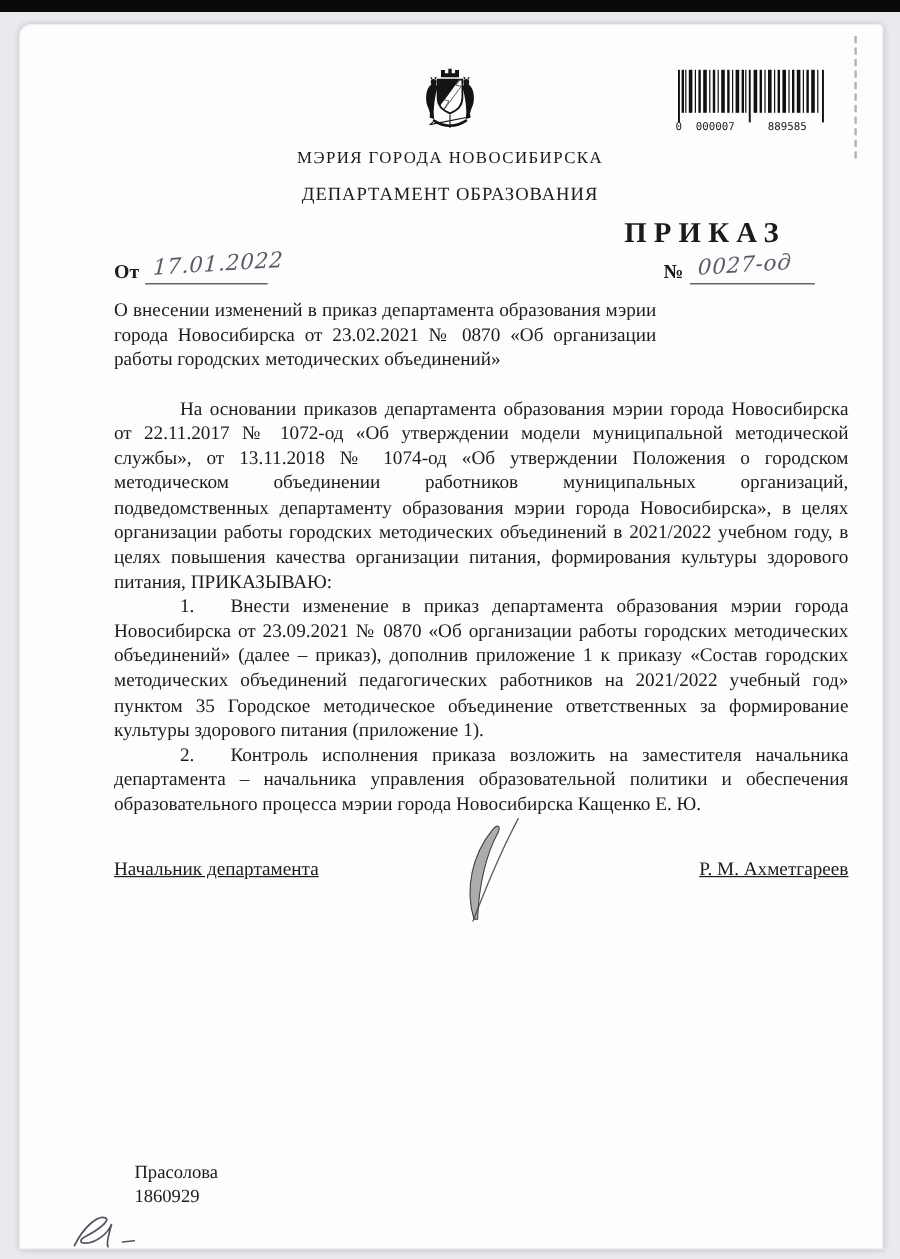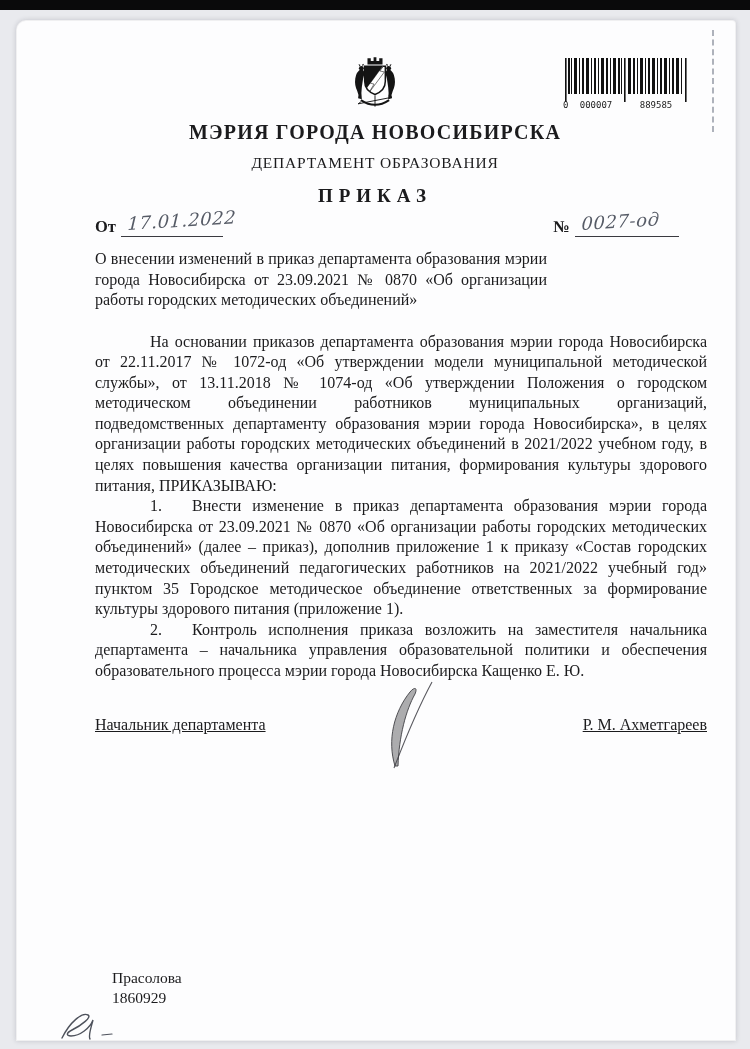--- a/index.html
+++ b/index.html
@@ -25,23 +25,23 @@
   }
   .dash-line {
     position:absolute; left:696px; top:10px;
     height:102px; width:0;
     border-left:2px dashed #aeb2bb;
   }
   .content { position:absolute; left:79px; top:0; width:612px; }
   .head-col { width:560px; text-align:center; }
   .coat { display:block; margin:35px auto 0; width:54px; height:62px; }
   .barcode { position:absolute; left:547px; top:38px; width:125px; height:52px; }
-  .org-title   { margin:5px 0 0;  font-size:20px;   font-weight:bold;   letter-spacing:1.2px; line-height:21px; }
+  .org-title   { margin:5px 0 0;  font-size:14px;   font-weight:normal;   letter-spacing:1.2px; line-height:21px; }
   .org-subtitle{ margin:10px 0 12px; font-size:15.5px; font-weight:normal; letter-spacing:0.8px; line-height:19px; }
-  .doc-type    { margin:8px 0 0;  font-size:19px;   font-weight:bold;   letter-spacing:6px;   line-height:23px; }
+  .doc-type    { margin:8px 0 0;  font-size:24px;   font-weight:bold;   letter-spacing:6px;   line-height:23px;text-align:right; }
   .fields { position:relative; height:30px; margin-top:2px; width:612px; font-size:16.5px; }
   .field { position:absolute; bottom:2px; }
   .field-date { left:0; }
   .field-num  { left:458px; }
   .field-label { font-weight:bold;margin-top:40px; }
   .blank {
     display:inline-block; position:relative;
     border-bottom:1.4px solid #3a3a40;
     height:20px; vertical-align:bottom;
   }
@@ -173,21 +173,21 @@
 
     <div class="fields">
       <div class="field field-date">
         <span class="field-label">От</span><span class="blank blank-date"><span class="hand">17.01.2022</span></span>
       </div>
       <div class="field field-num">
         <span class="field-label">№</span><span class="blank blank-num"><span class="hand">0027-од</span></span>
       </div>
     </div>
 
-    <p class="subject">О внесении изменений в приказ департамента образования мэрии города Новосибирска от 23.09.2021 № 0870 «Об организации работы городских методических объединений»</p>
+    <p class="subject">О внесении изменений в приказ департамента образования мэрии города Новосибирска от 23.02.2021 № 0870 «Об организации работы городских методических объединений»</p>
 
     <p class="para preamble">На основании приказов департамента образования мэрии города Новосибирска от 22.11.2017 № 1072-од «Об утверждении модели муниципальной методической службы», от 13.11.2018 № 1074-од «Об утверждении Положения о городском методическом объединении работников муниципальных организаций, подведомственных департаменту образования мэрии города Новосибирска», в целях организации работы городских методических объединений в 2021/2022 учебном году, в целях повышения качества организации питания, формирования культуры здорового питания, ПРИКАЗЫВАЮ:</p>
 
     <p class="para">
       <span class="item-num">1.</span><span>Внести изменение в приказ департамента образования мэрии города Новосибирска от 23.09.2021 № 0870 «Об организации работы городских методических объединений» (далее – приказ), дополнив приложение 1 к приказу «Состав городских методических объединений педагогических работников на 2021/2022 учебный год» пунктом 35 Городское методическое объединение ответственных за формирование культуры здорового питания (приложение 1).</span>
     </p>
 
     <p class="para">
       <span class="item-num">2.</span><span>Контроль исполнения приказа возложить на заместителя начальника департамента – начальника управления образовательной политики и обеспечения образовательного процесса мэрии города Новосибирска Кащенко Е. Ю.</span>
     </p>

